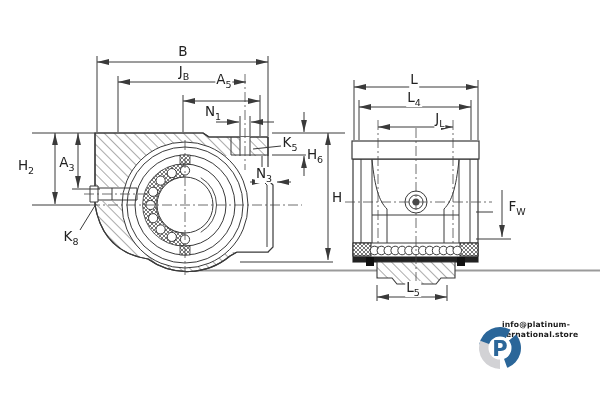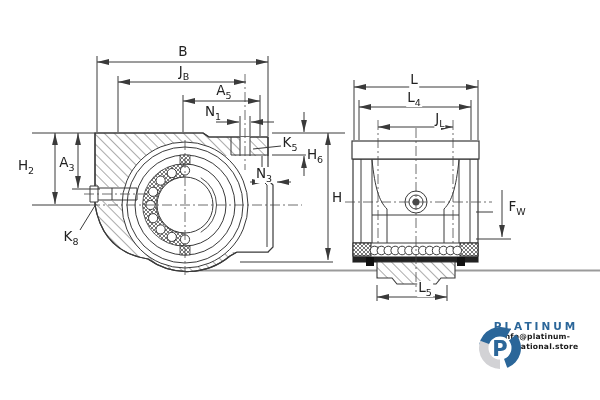--- a/index.html
+++ b/index.html
@@ -190,40 +190,39 @@
     <line x1="354" y1="87" x2="478" y2="87" marker-start="url(#ar)" marker-end="url(#ar)"></line>
     <line x1="359" y1="107" x2="471" y2="107" marker-start="url(#ar)" marker-end="url(#ar)"></line>
     <line x1="378" y1="127" x2="453" y2="127" marker-start="url(#ar)" marker-end="url(#ar)"></line>
     <line x1="377" y1="297" x2="447" y2="297" marker-start="url(#ar)" marker-end="url(#ar)"></line>
     <line x1="502" y1="190" x2="502" y2="237" marker-end="url(#ar)"></line>
   </g>
 </svg>
 
 <span class="dim" style="left:183px;top:45px"><span>B</span><sub></sub></span>
 <span class="dim" style="left:184px;top:65px"><span>J</span><sub>B</sub></span>
-<span class="dim" style="left:224px;top:84px"><span>A</span><sub>5</sub></span>
+<span class="dim" style="left:224px;top:73px"><span>A</span><sub>5</sub></span>
 <span class="dim" style="left:213px;top:105px"><span>N</span><sub>1</sub></span>
 <span class="dim" style="left:290px;top:136px"><span>K</span><sub>5</sub></span>
 <span class="dim" style="left:315px;top:148px"><span>H</span><sub>6</sub></span>
 <span class="dim" style="left:264px;top:167px"><span>N</span><sub>3</sub></span>
 <span class="dim" style="left:26px;top:159px"><span>H</span><sub>2</sub></span>
 <span class="dim" style="left:67px;top:156px"><span>A</span><sub>3</sub></span>
 <span class="dim" style="left:71px;top:230px"><span>K</span><sub>8</sub></span>
 <span class="dim" style="left:337px;top:191px"><span>H</span><sub></sub></span>
 <span class="dim" style="left:414px;top:73px"><span>L</span><sub></sub></span>
 <span class="dim" style="left:414px;top:91px"><span>L</span><sub>4</sub></span>
 <span class="dim" style="left:440px;top:112px"><span>J</span><sub>L</sub></span>
-<span class="dim" style="left:425px;top:281px"><span>L</span><sub>5</sub></span>
+<span class="dim" style="left:413px;top:281px"><span>L</span><sub>5</sub></span>
 <span class="dim" style="left:517px;top:200px"><span>F</span><sub>W</sub></span>
 
 <div class="logo">
   <svg class="mark" width="58" height="58" viewBox="509 321 58 58">
     <path d="M516.3,345.3 A21,21 0 0 1 547.5,330.8 L542.5,339.5 A11,11 0 0 0 526.2,347.1 Z" fill="#2b6699"></path>
     <path d="M553.1,335.5 A21,21 0 0 1 544.2,368.7 L540.8,359.3 A11,11 0 0 0 545.4,341.9 Z" fill="#2b6699"></path>
     <path d="M537,370 A21,21 0 0 1 517.3,341.8 L526.7,345.2 A11,11 0 0 0 537,360 Z" fill="#d2d2d5"></path>
     <circle cx="537" cy="349" r="11.5" fill="#fff"></circle>
     <text x="537" y="357" text-anchor="middle" font-family="DejaVu Sans, Liberation Sans, sans-serif" font-size="21" font-weight="bold" fill="#2b6699">P</text>
   </svg>
-  <span class="brand">PLATINUM</span>
   <span class="email">info@platinum-international.store</span>
 </div>
 
 </div>
 
 </body></html>

